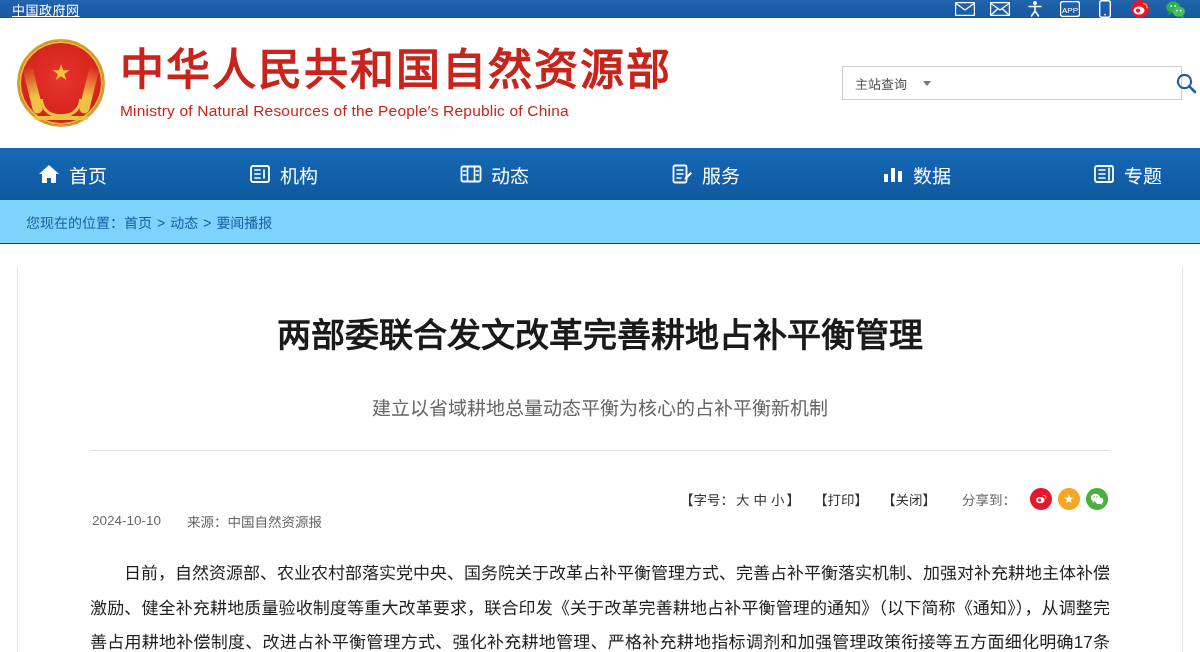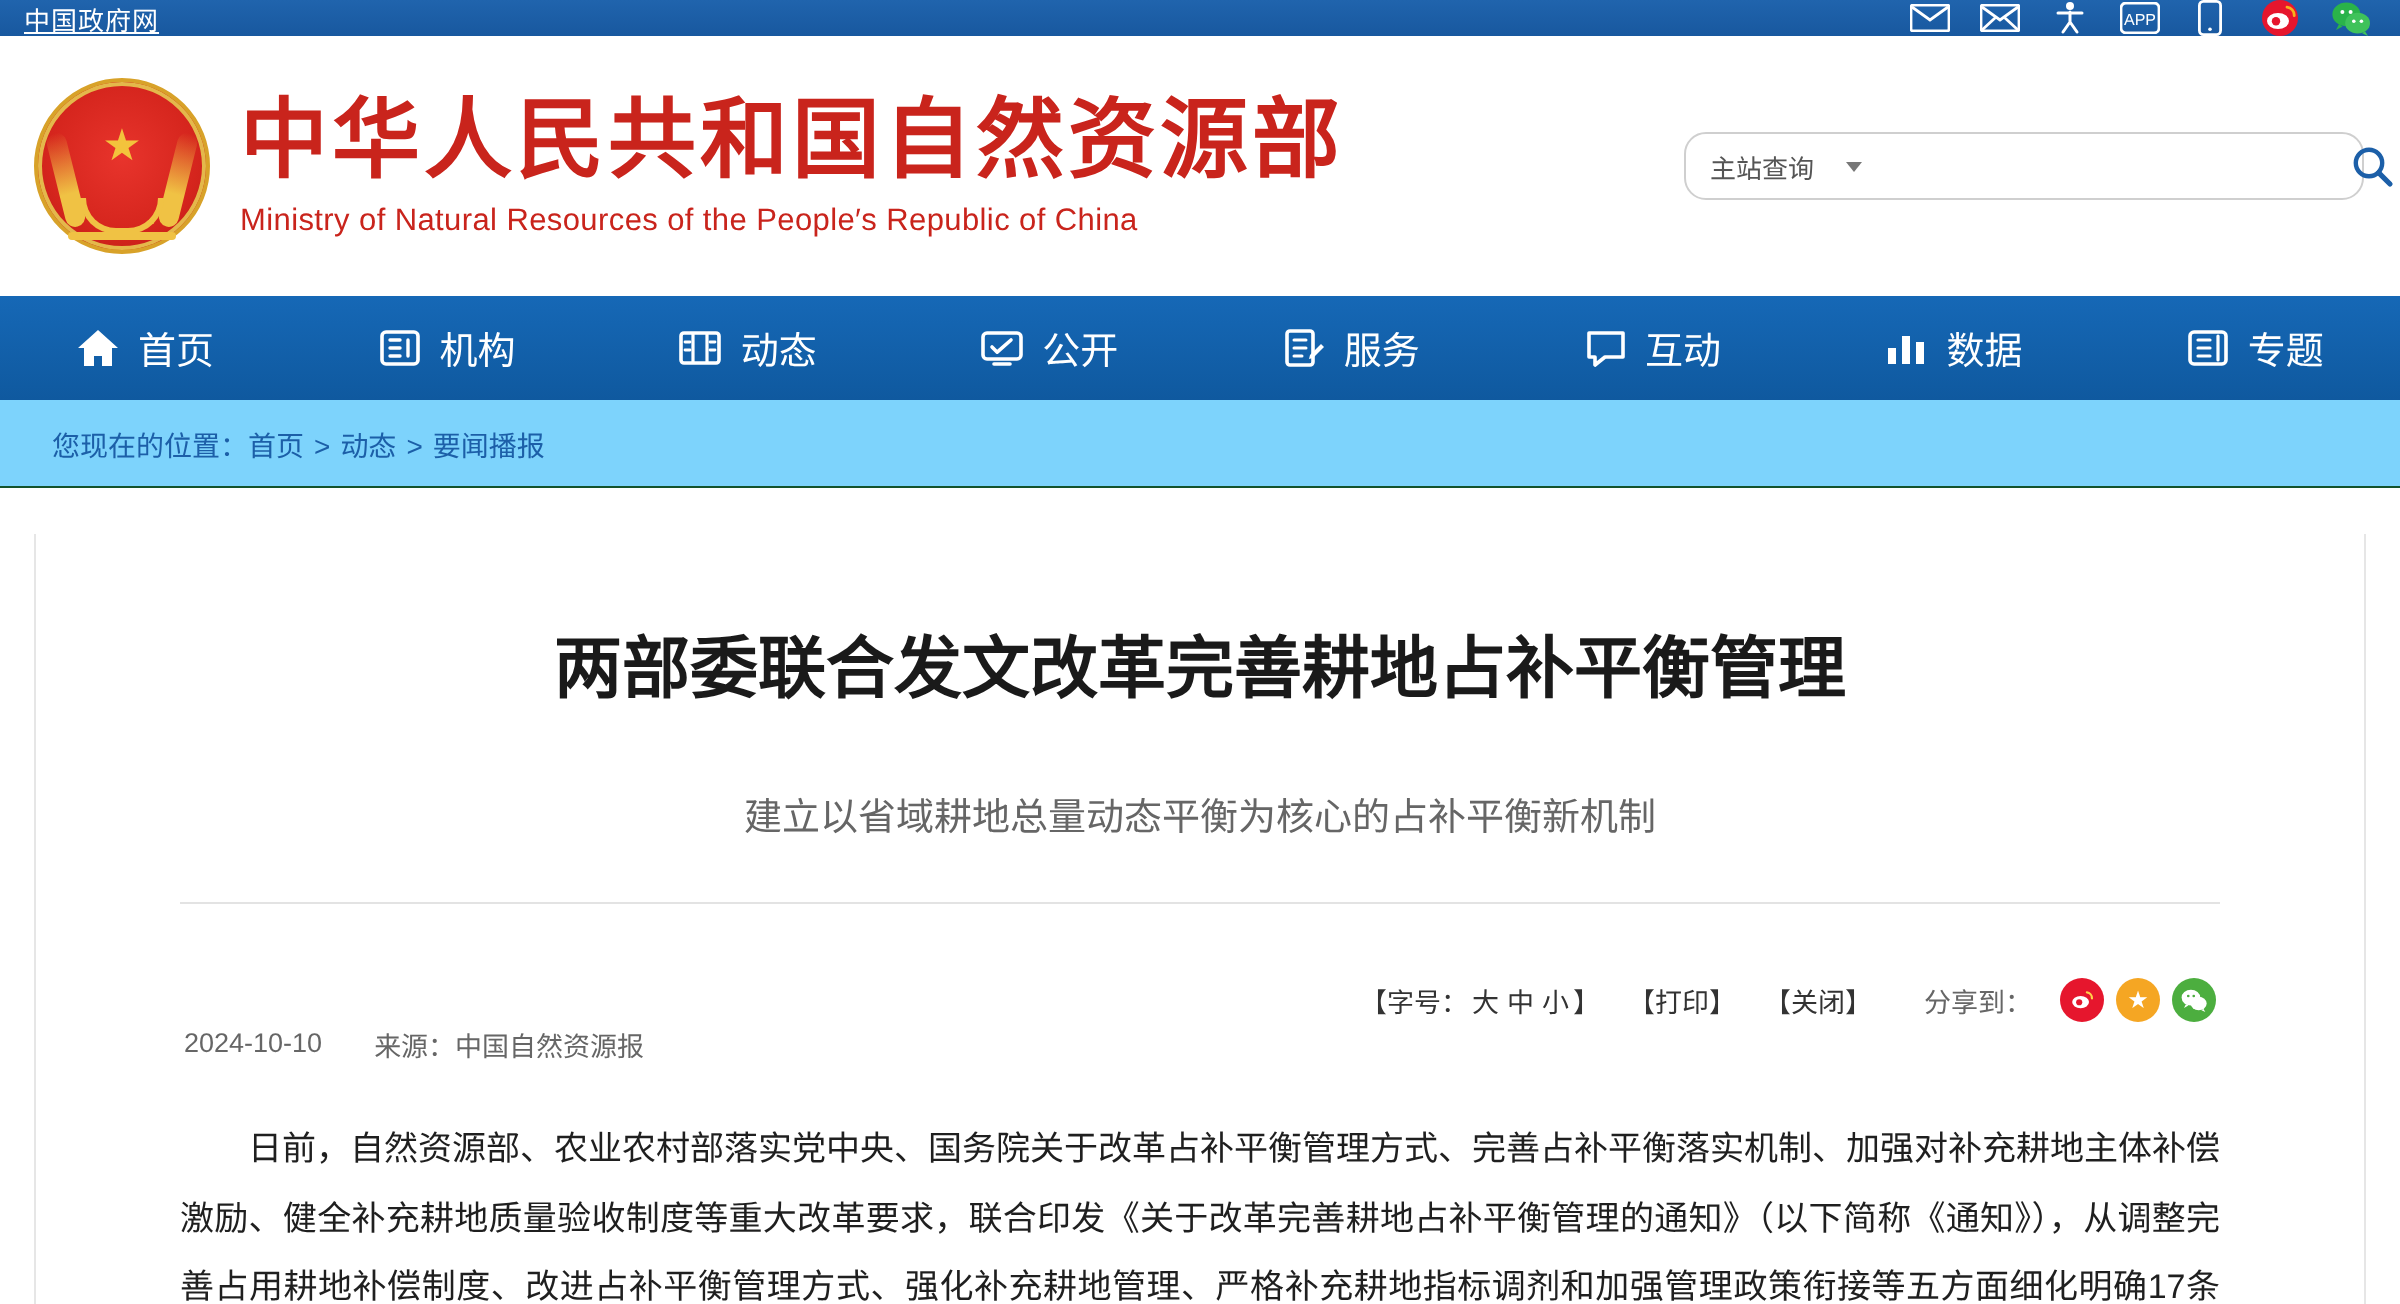--- a/index.html
+++ b/index.html
@@ -119,21 +119,21 @@
   }
 
   .searchbox {
     position: absolute;
     right: 18px;
     top: 50%;
     transform: translateY(-50%);
     width: 340px;
     height: 34px;
     border: 1px solid #cfcfcf;
-    border-radius: 11px;
+    border-radius: 0;
     display: flex;
     align-items: center;
     background: #ffffff;
     gap: 24px;
   }
   .search-select {
     display: flex;
     align-items: center;
     gap: 16px;
     padding: 0 10px 0 12px;
@@ -386,44 +386,26 @@
           <rect x="1.5" y="3.5" width="19" height="15" rx="1.5" fill="none" stroke="#fff" stroke-width="1.8"></rect>
           <path d="M7.5 4v14M14.5 4v14" stroke="#fff" stroke-width="1.6"></path>
           <path d="M3.5 8h2.5M16 8h2.5M3.5 12h2.5M16 12h2.5" stroke="#fff" stroke-width="1.4" stroke-linecap="round"></path>
         </svg>
     </span>
     <span>动态</span>
   </div>
   <div class="nav-item">
     <span class="nav-ico">
       <svg width="22" height="22" viewBox="0 0 22 22">
-          <rect x="1.5" y="3.5" width="19" height="13" rx="2" fill="none" stroke="#fff" stroke-width="1.8"></rect>
-          <path d="M7 19h8" stroke="#fff" stroke-width="1.8" stroke-linecap="round"></path>
-          <path d="M6 10.5l2.6 2.6L15.5 7" stroke="#fff" stroke-width="1.8" fill="none" stroke-linecap="round" stroke-linejoin="round"></path>
-        </svg>
-    </span>
-    <span>公开</span>
-  </div>
-  <div class="nav-item">
-    <span class="nav-ico">
-      <svg width="22" height="22" viewBox="0 0 22 22">
           <rect x="2.5" y="2.5" width="13" height="17" rx="1.5" fill="none" stroke="#fff" stroke-width="1.8"></rect>
           <path d="M6 7h6M6 11h6M6 15h4" stroke="#fff" stroke-width="1.5" stroke-linecap="round"></path>
           <path d="M14 14.5 L19.5 9 L21 10.5 L15.5 16 L13.5 16.5Z" fill="#fff"></path>
         </svg>
     </span>
     <span>服务</span>
-  </div>
-  <div class="nav-item">
-    <span class="nav-ico">
-      <svg width="22" height="22" viewBox="0 0 22 22">
-          <path d="M2.5 3.5h17v12h-9l-5 4v-4h-3z" fill="none" stroke="#fff" stroke-width="1.8" stroke-linejoin="round"></path>
-        </svg>
-    </span>
-    <span>互动</span>
   </div>
   <div class="nav-item">
     <span class="nav-ico">
       <svg width="22" height="22" viewBox="0 0 22 22">
           <rect x="2" y="11" width="4" height="8" fill="#fff"></rect>
           <rect x="9" y="5" width="4" height="14" fill="#fff"></rect>
           <rect x="16" y="8" width="4" height="11" fill="#fff"></rect>
         </svg>
     </span>
     <span>数据</span>

